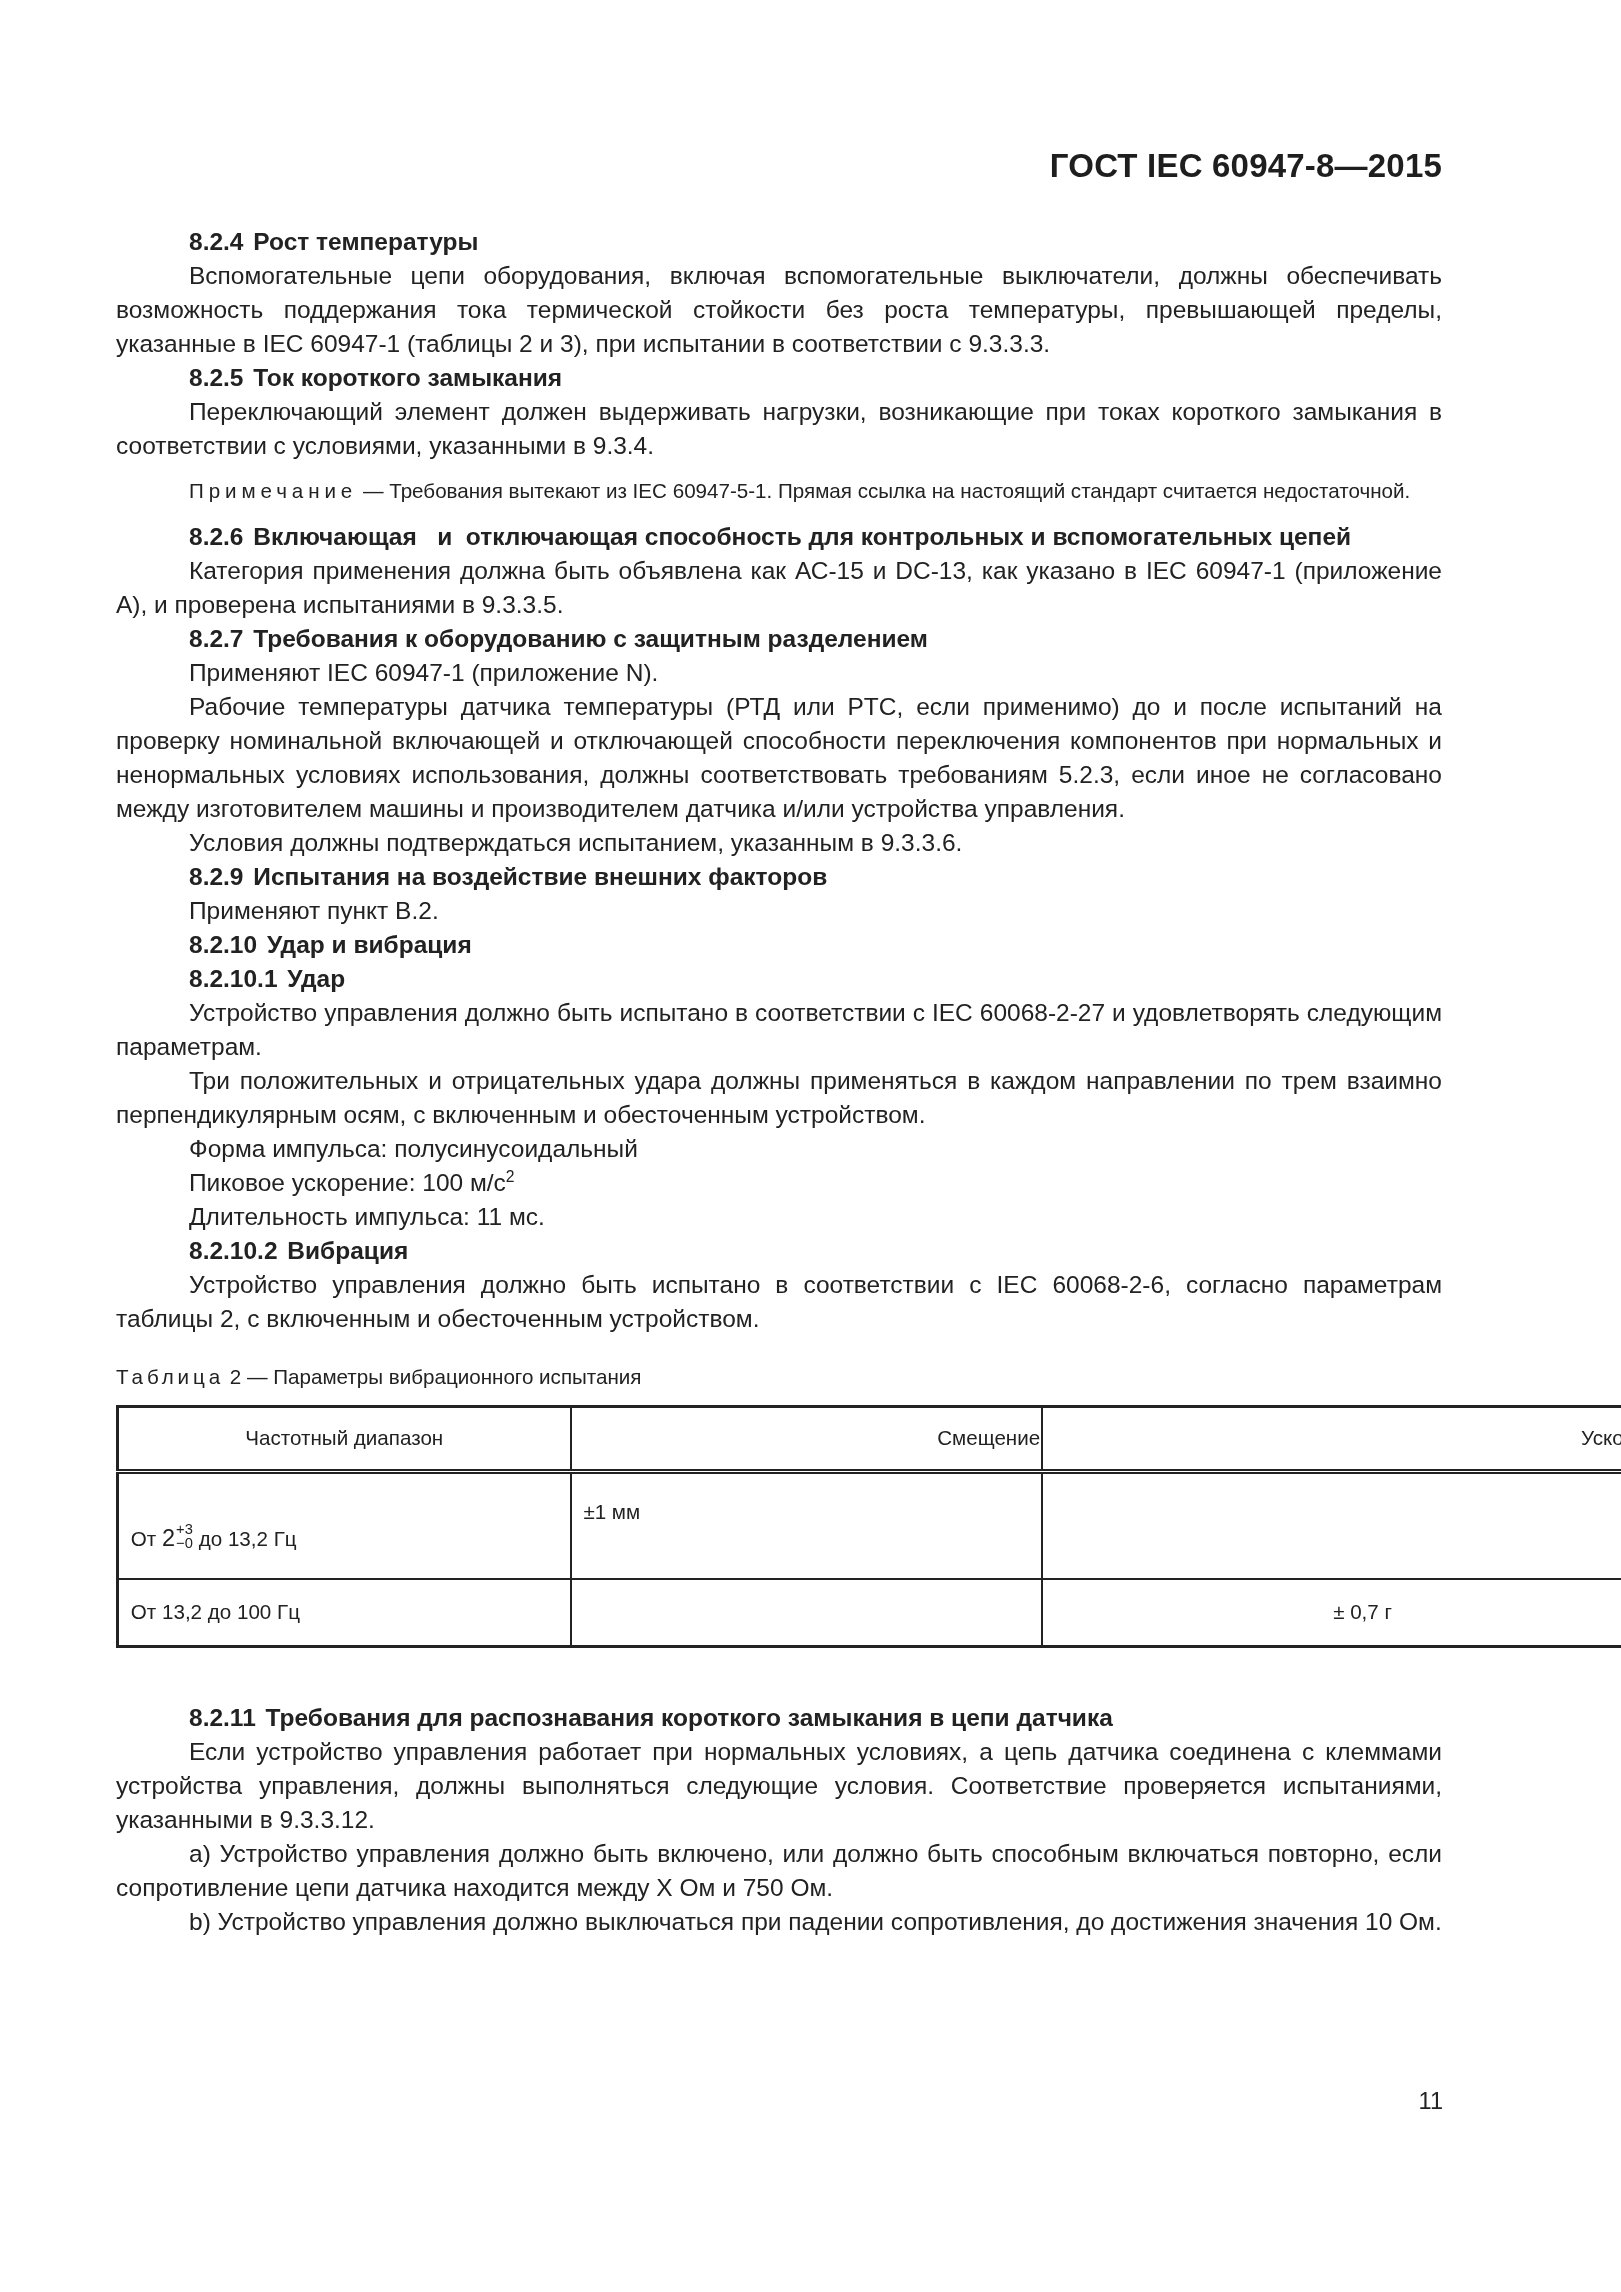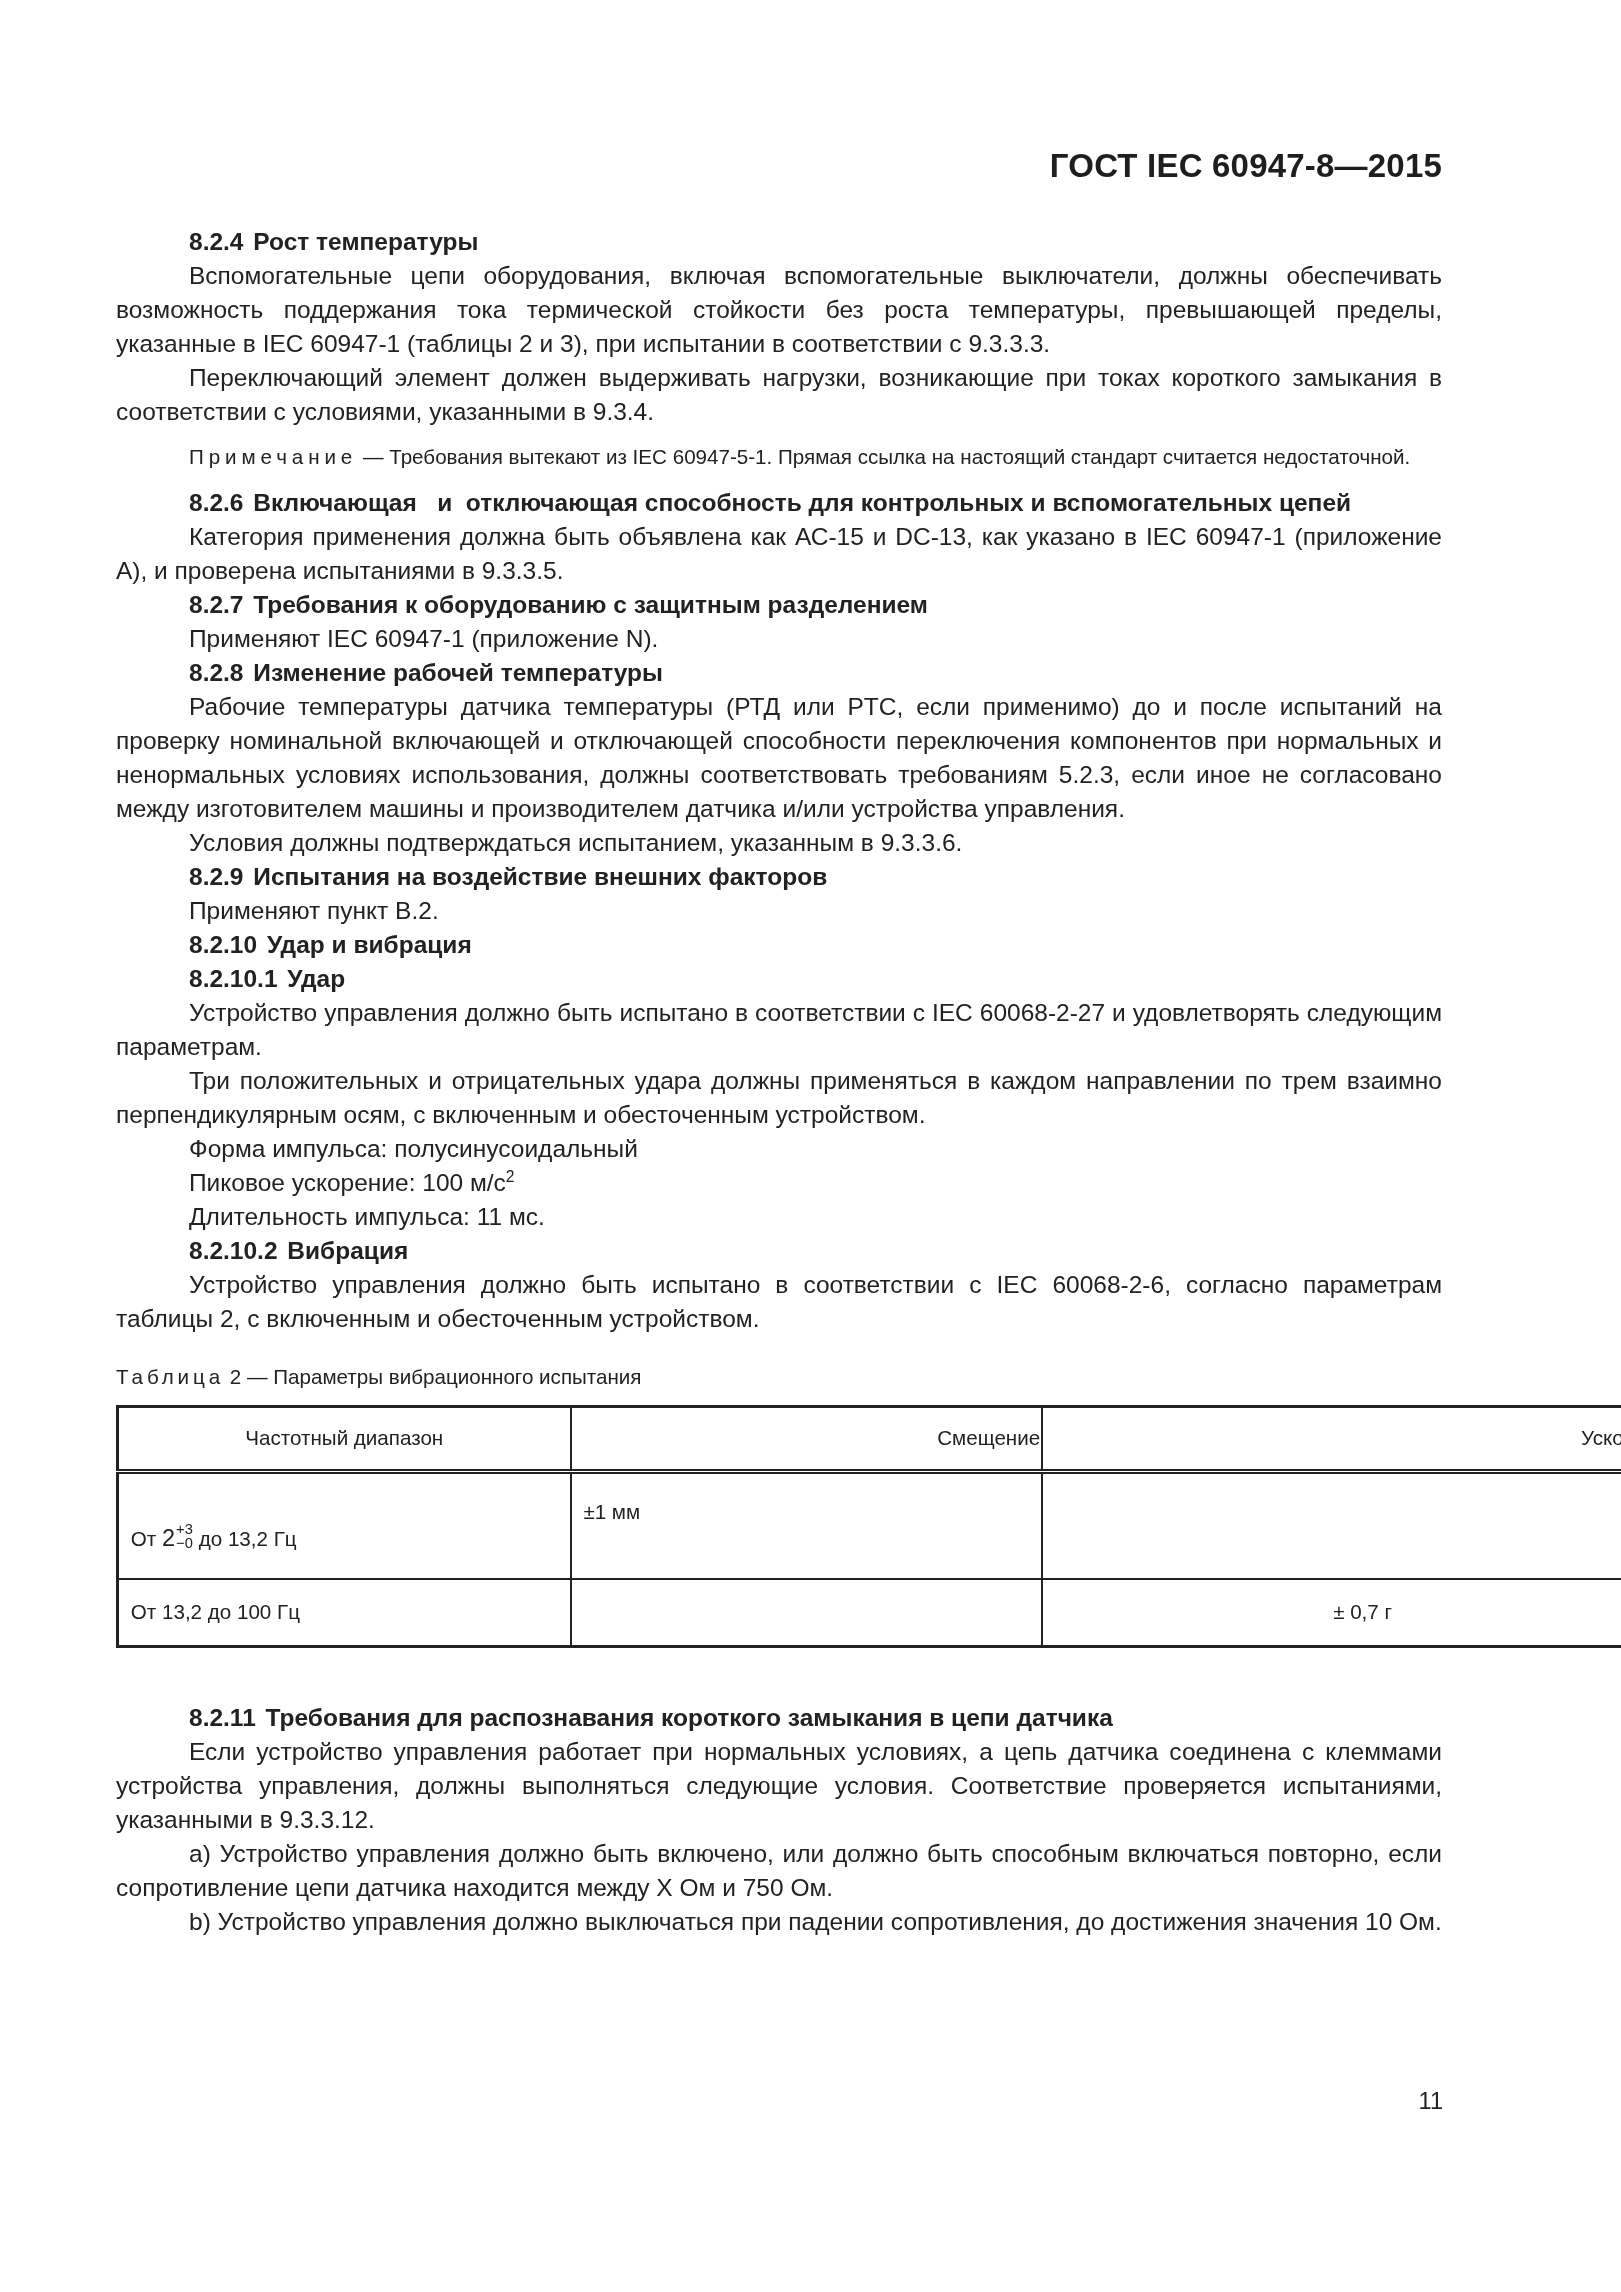--- a/index.html
+++ b/index.html
@@ -45,30 +45,30 @@
 
 <div class="page">
 
   <div class="doc-header">ГОСТ IEC 60947-8—2015</div>
 
   <div class="content">
 
     <p class="h"><span class="num">8.2.4</span><span>Рост температуры</span></p>
     <p class="p">Вспомогательные цепи оборудования, включая вспомогательные выключатели, должны обеспечивать возможность поддержания тока термической стойкости без роста температуры, превышающей пределы, указанные в IEC 60947-1 (таблицы 2 и 3), при испытании в соответствии с 9.3.3.3.</p>
 
+    <p class="h"><span class="num">8.2.5</span><span>Ток короткого замыкания</span></p>
     <p class="p">Переключающий элемент должен выдерживать нагрузки, возникающие при токах короткого замыкания в соответствии с условиями, указанными в 9.3.4.</p>
     <p class="note"><span class="spaced">Примечание</span><span> — Требования вытекают из IEC 60947-5-1. Прямая ссылка на настоящий стандарт считается недостаточной.</span></p>
 
     <p class="h gap-top" style="white-space: pre-wrap;"><span class="num">8.2.6</span><span>Включающая   и  отключающая способность для контрольных и вспомогательных цепей</span></p>
     <p class="p">Категория применения должна быть объявлена как АС-15 и DC-13, как указано в IEC 60947-1 (приложение А), и проверена испытаниями в 9.3.3.5.</p>
 
     <p class="h"><span class="num">8.2.7</span><span>Требования к оборудованию с защитным разделением</span></p>
     <p class="p">Применяют IEC 60947-1 (приложение N).</p>
 
-    <p class="h"><span class="num">8.2.8</span><span>Изменение рабочей температуры</span></p>
     <p class="p">Рабочие температуры датчика температуры (РТД или PTC, если применимо) до и после испытаний на проверку номинальной включающей и отключающей способности переключения компонентов при нормальных и ненормальных условиях использования, должны соответствовать требованиям 5.2.3, если иное не согласовано между изготовителем машины и производителем датчика и/или устройства управления.</p>
     <p class="p">Условия должны подтверждаться испытанием, указанным в 9.3.3.6.</p>
 
     <p class="h"><span class="num">8.2.9</span><span>Испытания на воздействие внешних факторов</span></p>
     <p class="p">Применяют пункт В.2.</p>
 
     <p class="h"><span class="num">8.2.10</span><span>Удар и вибрация</span></p>
 
     <p class="h"><span class="num">8.2.10.1</span><span>Удар</span></p>
     <p class="p">Устройство управления должно быть испытано в соответствии с IEC 60068-2-27 и удовлетворять следующим параметрам.</p>

